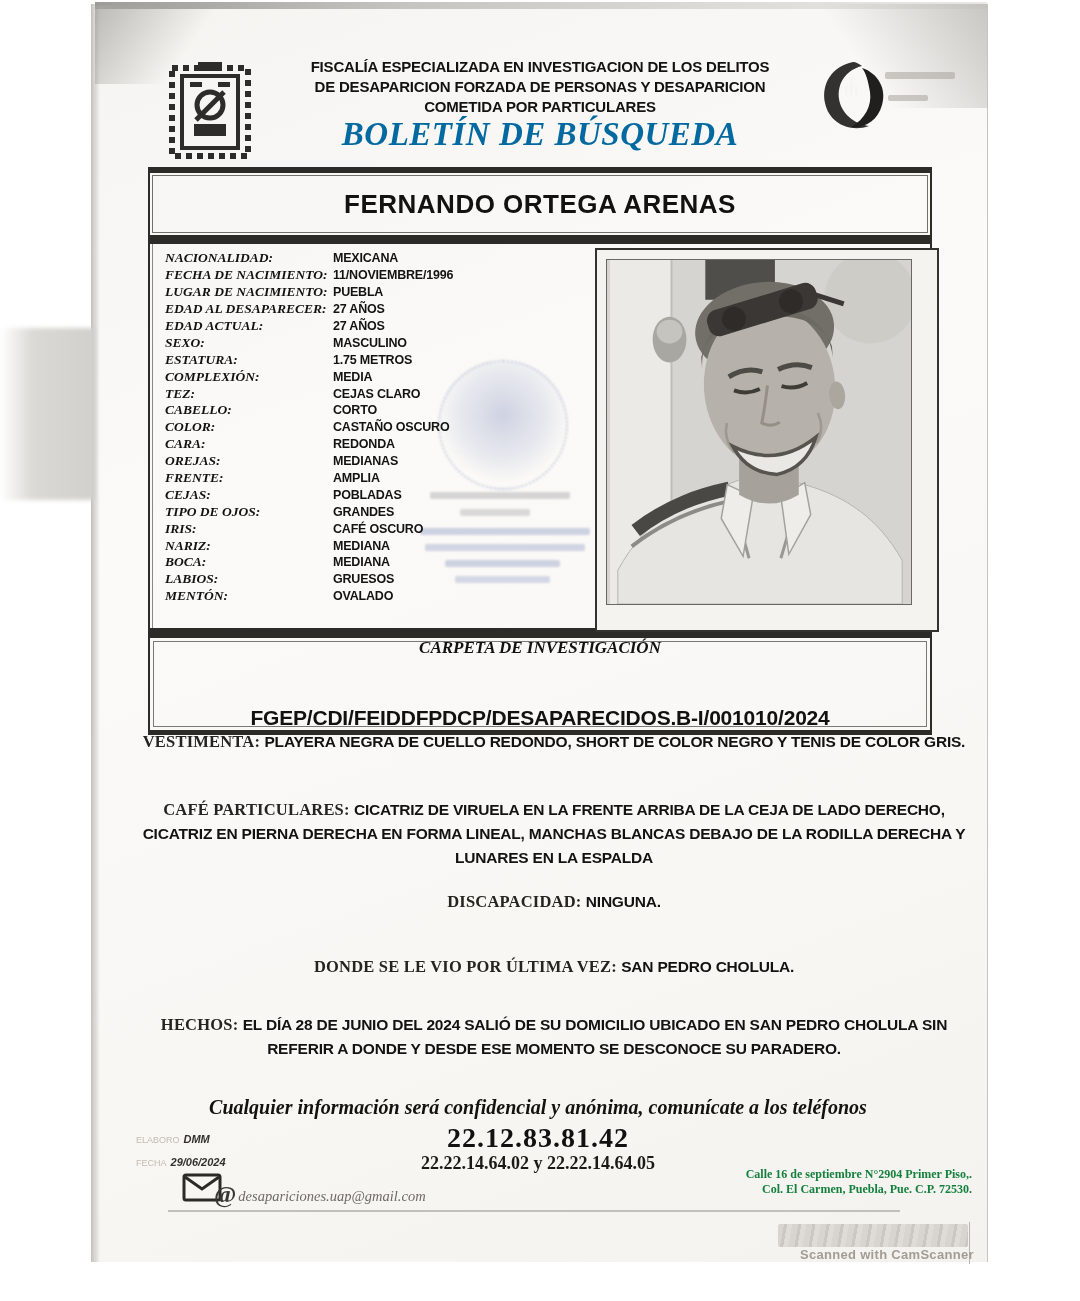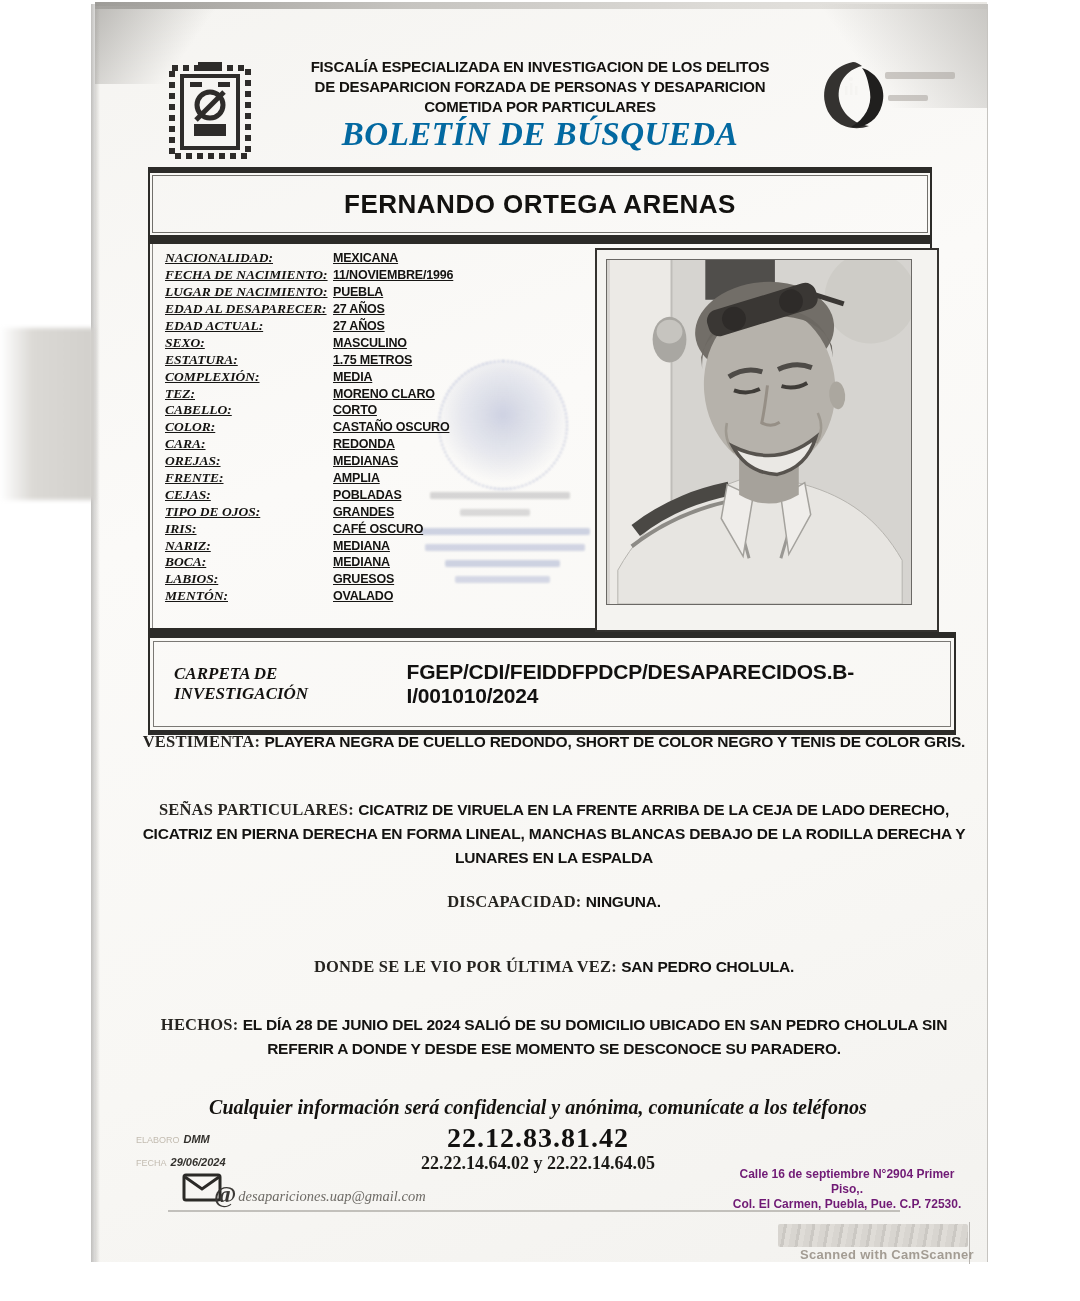--- a/index.html
+++ b/index.html
@@ -34,21 +34,21 @@
   .name-box{left:148px;top:167px;width:780px;height:62px;
             border:2px solid #2c2b28;border-top-width:6px;border-bottom-width:6px;
             box-shadow:inset 0 0 0 2px #f9f8f5, inset 0 0 0 3px #716f6b;
             display:flex;align-items:center;justify-content:center;}
   .name-text{font-weight:bold;font-size:26px;letter-spacing:.5px;color:#131210;}
 
   
   .fields-box{left:148px;top:239px;width:780px;height:384px;
               border:2px solid #2c2b28;border-top-width:5px;border-bottom-width:7px;
               box-shadow:inset 2px 0 0 #f9f8f5, inset 3px 0 0 #8a8884;}
-  .fields-list{left:165px;top:250px;width:420px;text-decoration:underline;}
+  .fields-list{left:165px;top:250px;width:420px;}
   .frow{display:flex;height:16.9px;align-items:center;}
   .flabel{width:168px;font-family:"Liberation Serif",serif;font-style:italic;font-weight:bold;
           font-size:13.5px;color:#131210;white-space:nowrap;}
   .fvalue{font-weight:bold;font-size:12.5px;letter-spacing:-.2px;color:#141311;white-space:nowrap;}
 
   
   .stamp{left:400px;top:352px;width:210px;height:250px;pointer-events:none;}
   .stamp-circle{position:absolute;left:38px;top:8px;width:126px;height:126px;border-radius:50%;
                 border:2px dotted rgba(104,119,176,.35);
                 background:radial-gradient(circle at 50% 42%,rgba(104,119,176,.30) 0%,rgba(104,119,176,.12) 45%,rgba(104,119,176,0) 70%);
@@ -57,21 +57,21 @@
 
   
   .photo-frame{left:595px;top:248px;width:322px;height:362px;border:2px solid #34322f;
                background:#f4f3f0;padding:9px;box-sizing:content-box;}
   .photo-inner{width:304px;height:344px;border:1px solid #6a6865;overflow:hidden;background:#d6d4d0;}
 
   
   .carpeta-box{left:148px;top:632px;width:780px;height:92px;
                border:2px solid #2c2b28;border-top-width:6px;border-bottom-width:5px;
                box-shadow:inset 0 0 0 3px #f9f8f5, inset 0 0 0 4px #7a7874;
-               display:flex;flex-direction:row;align-items:center;justify-content:flex-end;gap:4px;padding-left:24px;}
+               display:flex;flex-direction:column;align-items:center;justify-content:space-between;gap:4px;}
   .carpeta-title{font-family:"Liberation Serif",serif;font-style:italic;font-weight:bold;font-size:17px;color:#131210;}
   .carpeta-number{font-weight:bold;font-size:21px;letter-spacing:-.2px;color:#121110;}
 
   
   .section{left:140px;width:828px;font-size:15.5px;line-height:24px;color:#131210;text-align:center;}
   .slabel{font-family:"Liberation Serif",serif;font-weight:bold;font-size:16.5px;letter-spacing:.2px;color:#262420;}
   .svalue{font-weight:bold;letter-spacing:-.2px;}
 
   
   .conf-line{left:128px;top:1096px;width:820px;text-align:center;
@@ -80,22 +80,22 @@
   .phone-main{left:128px;top:1122px;width:820px;text-align:center;
               font-family:"Liberation Serif",serif;font-weight:bold;font-size:28px;letter-spacing:1px;color:#121110;}
   .phone-sec{left:128px;top:1153px;width:820px;text-align:center;
              font-family:"Liberation Serif",serif;font-weight:bold;font-size:18px;color:#1b1a17;}
   .elaboro{left:136px;top:1128px;font-size:11px;line-height:22px;}
   .elab-key{color:#c3bcb1;font-size:9px;margin-right:4px;}
   .elab-val{color:#33312d;font-weight:bold;font-style:italic;}
   .email-row{left:182px;top:1172px;display:flex;align-items:flex-end;}
   .at-glyph{font-family:"Liberation Serif",serif;font-weight:bold;font-size:24px;color:#3a3835;margin-left:-10px;}
   .email-text{font-family:"Liberation Serif",serif;font-style:italic;font-size:14.5px;color:#6e6b66;margin-left:2px;padding-bottom:3px;}
-  .address{left:722px;top:1167px;width:250px;text-align:center;
-           font-family:Liberation Sans, sans-serif;font-weight:bold;font-size:12px;line-height:15px;color:#701a75;}
+  .address{left:722px;top:1167px;width:250px;text-align:right;
+           font-family:Liberation Serif, serif;font-weight:bold;font-size:12px;line-height:15px;color:#15803d;}
   .footer-rule{left:168px;top:1210px;width:732px;height:2px;background:#b9b6b1;opacity:.85;}
   .scan-band{left:778px;top:1224px;width:190px;height:23px;border-radius:2px;
              background:repeating-linear-gradient(100deg,#d8d5d0 0 6px,#cbc8c3 6px 9px,#dfdcd7 9px 14px);}
   .scan-band-line{left:969px;top:1222px;width:1px;height:42px;background:#b9b6b2;}
   .scan-note{left:800px;top:1247px;width:190px;height:13px;overflow:hidden;
              font-weight:bold;font-size:13px;letter-spacing:.3px;color:#a39c93;}
 </style>
 </head>
 <body>
 
@@ -181,21 +181,21 @@
     <div class="frow">
       <span class="flabel">ESTATURA:</span>
       <span class="fvalue">1.75 METROS</span>
     </div>
     <div class="frow">
       <span class="flabel">COMPLEXIÓN:</span>
       <span class="fvalue">MEDIA</span>
     </div>
     <div class="frow">
       <span class="flabel">TEZ:</span>
-      <span class="fvalue">MORENO CLARO</span>
+      <span class="fvalue">CEJAS CLARO</span>
     </div>
     <div class="frow">
       <span class="flabel">CABELLO:</span>
       <span class="fvalue">CORTO</span>
     </div>
     <div class="frow">
       <span class="flabel">COLOR:</span>
       <span class="fvalue">CASTAÑO OSCURO</span>
     </div>
     <div class="frow">
@@ -287,21 +287,21 @@
   <div class="carpeta-title">CARPETA DE INVESTIGACIÓN</div>
   <div class="carpeta-number">FGEP/CDI/FEIDDFPDCP/DESAPARECIDOS.B-I/001010/2024</div>
 </div>
 
 <div class="abs section" style="top:730px;">
   <span class="slabel">VESTIMENTA:</span>
   <span class="svalue">PLAYERA NEGRA DE CUELLO REDONDO, SHORT DE COLOR NEGRO Y TENIS DE COLOR GRIS.</span>
 </div>
 
 <div class="abs section" style="top:798px;">
-  <span class="slabel">SEÑAS PARTICULARES:</span>
+  <span class="slabel">CAFÉ PARTICULARES:</span>
   <span class="svalue">CICATRIZ DE VIRUELA EN LA FRENTE ARRIBA DE LA CEJA DE LADO DERECHO, CICATRIZ EN PIERNA DERECHA EN FORMA LINEAL, MANCHAS BLANCAS DEBAJO DE LA RODILLA DERECHA Y LUNARES EN LA ESPALDA</span>
 </div>
 
 <div class="abs section" style="top:890px;">
   <span class="slabel">DISCAPACIDAD:</span>
   <span class="svalue">NINGUNA.</span>
 </div>
 
 <div class="abs section" style="top:955px;">
   <span class="slabel">DONDE SE LE VIO POR ÚLTIMA VEZ:</span>

